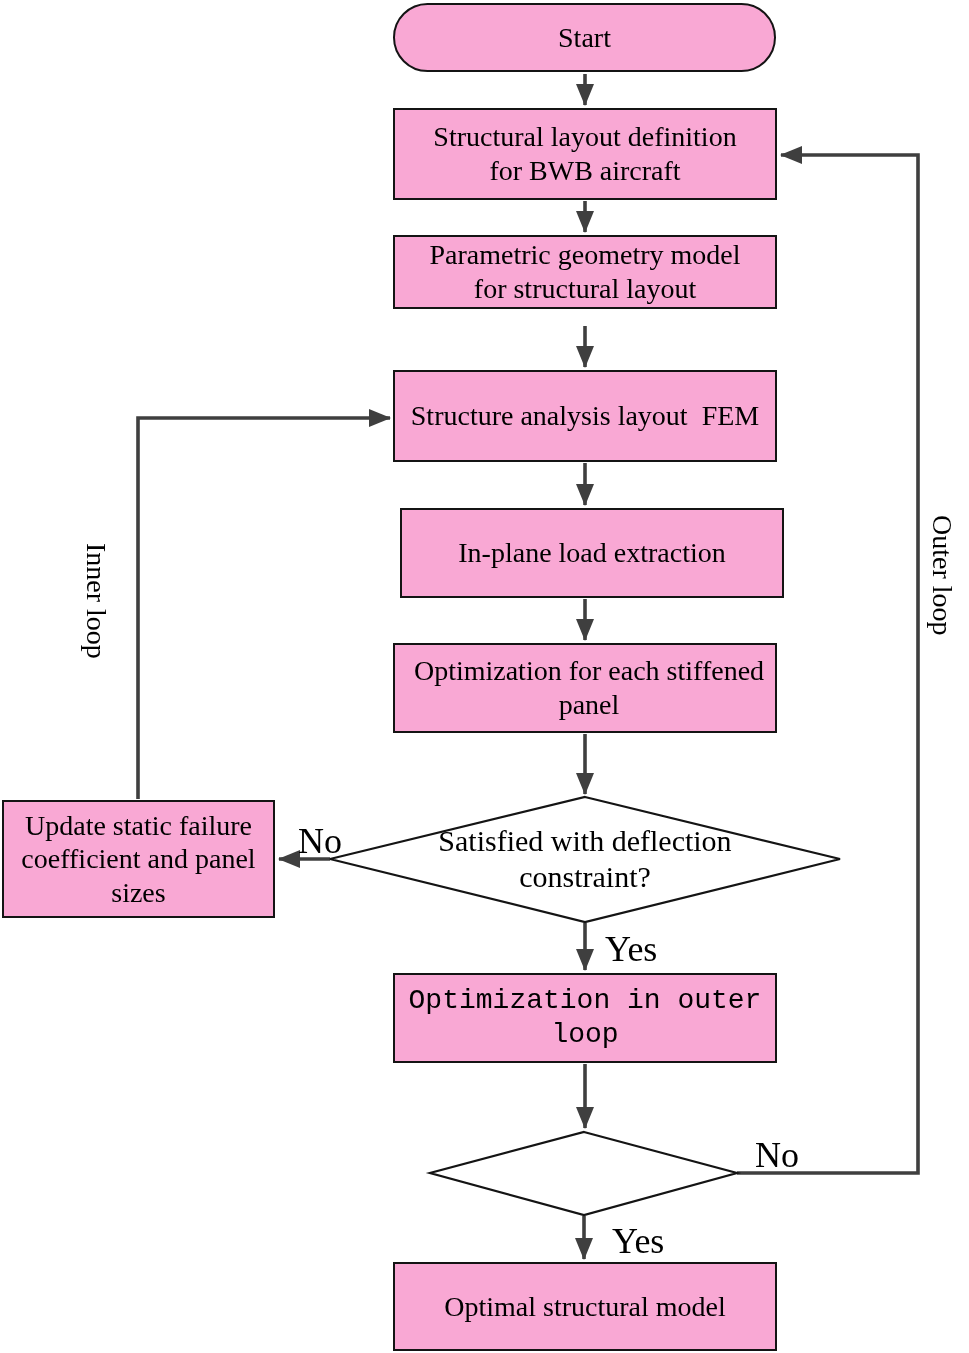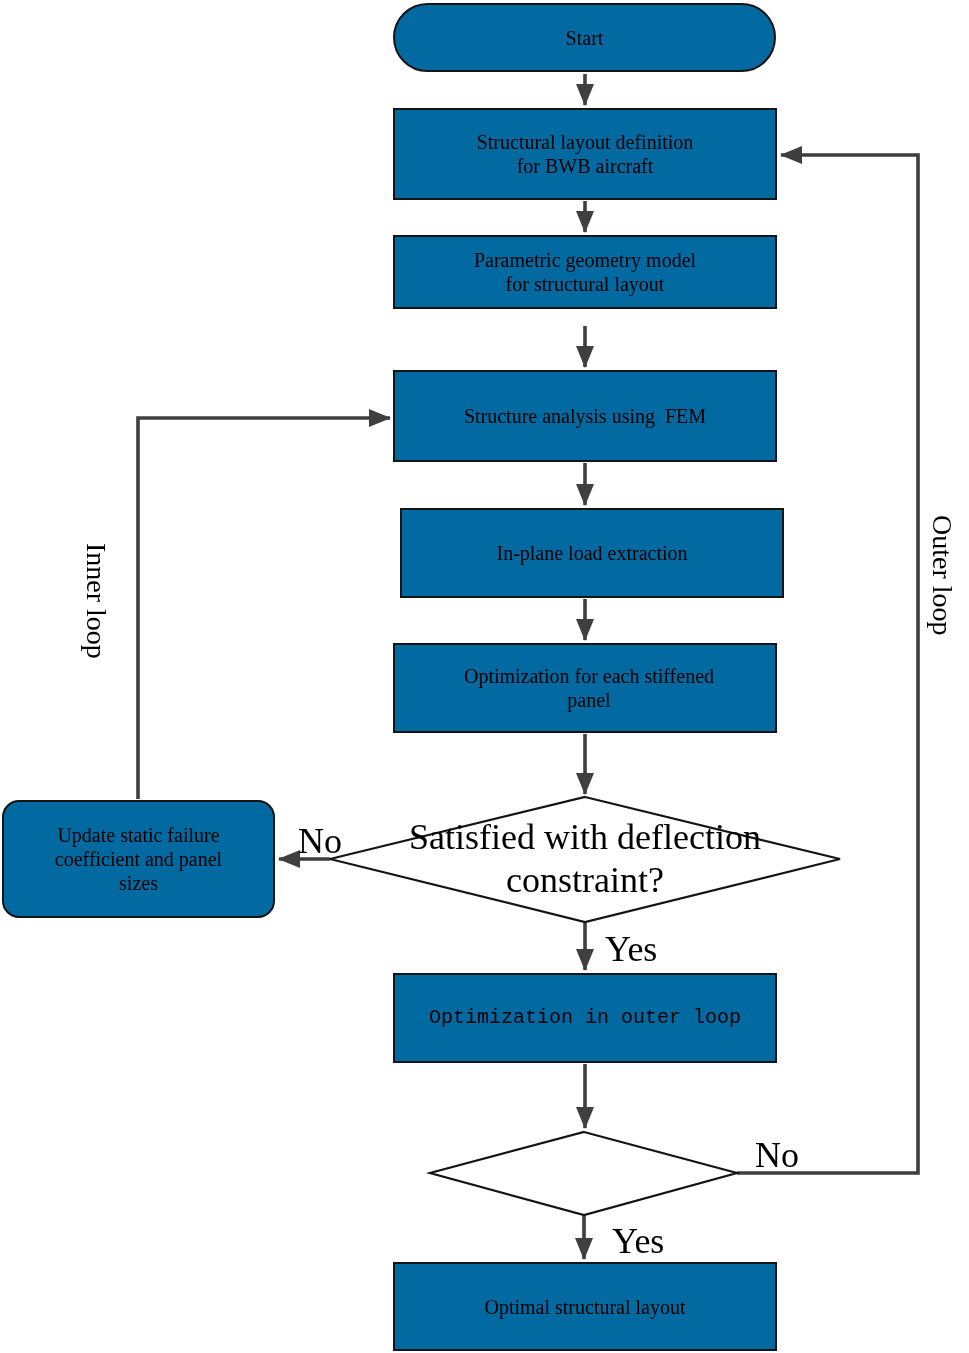--- a/index.html
+++ b/index.html
@@ -33,31 +33,31 @@
     fill:#ffffff;
     stroke:var(--border);
     stroke-width:2.2;
   }
   marker path{fill:var(--arrow);}
   .node{
     position:absolute;
     z-index:2;
     display:flex;align-items:center;justify-content:center;
     text-align:center;
-    font-size:20px;line-height:1.2;
+    font-size:28px;line-height:1.2;
     white-space:pre-wrap;
-    background:#0369a1;
+    background:#f9a8d4;
     border:2.5px solid var(--border);
   }
   .terminator{border-radius:35px;}
   .diamond-label{
     position:absolute;z-index:3;
     display:flex;align-items:center;justify-content:center;
     text-align:center;
-    font-size:36px;line-height:1.2;
+    font-size:30px;line-height:1.2;
     white-space:pre-wrap;
     background:transparent;border:none;
   }
   .edge-label{
     position:absolute;z-index:3;
     font-size:36px;line-height:1.2;
     white-space:nowrap;
   }
   .vlabel{
     position:absolute;z-index:3;
@@ -103,50 +103,50 @@
     <span>Structural layout definition
 for BWB aircraft</span>
   </div>
 
   <div class="node" style="left:393px;top:235px;width:384px;height:74px;">
     <span>Parametric geometry model
 for structural layout</span>
   </div>
 
   <div class="node" style="left:393px;top:370px;width:384px;height:92px;">
-    <span>Structure analysis using  FEM</span>
+    <span>Structure analysis layout  FEM</span>
   </div>
 
   <div class="node" style="left:393px;top:508px;width:384px;height:90px;margin-left:7px;">
     <span>In-plane load extraction</span>
   </div>
 
   <div class="node" style="left:393px;top:643px;width:384px;height:90px;padding-left:8px;">
     <span>Optimization for each stiffened
 panel</span>
   </div>
 
   <div class="diamond-label" style="left:385px;top:812px;width:400px;height:94px;">
     <span>Satisfied with deflection
 constraint?</span>
   </div>
 
-  <div class="node" style="left:2px;top:800px;width:273px;height:118px;border-radius:17px;">
+  <div class="node" style="left:2px;top:800px;width:273px;height:118px;">
     <span>Update static failure
 coefficient and panel
 sizes</span>
   </div>
 
   <div class="node" style="left:393px;top:973px;width:384px;height:90px;font-family:Liberation Mono, monospace;">
     <span>Optimization in outer loop</span>
   </div>
 
 
   <div class="node" style="left:393px;top:1262px;width:384px;height:89px;">
-    <span>Optimal structural layout</span>
+    <span>Optimal structural model</span>
   </div>
 
   <div class="edge-label" style="left:298px;top:820px;">No</div>
 
   <div class="edge-label" style="left:605px;top:928px;">Yes</div>
 
   <div class="edge-label" style="left:755px;top:1134px;">No</div>
 
   <div class="edge-label" style="left:612px;top:1220px;">Yes</div>
 

